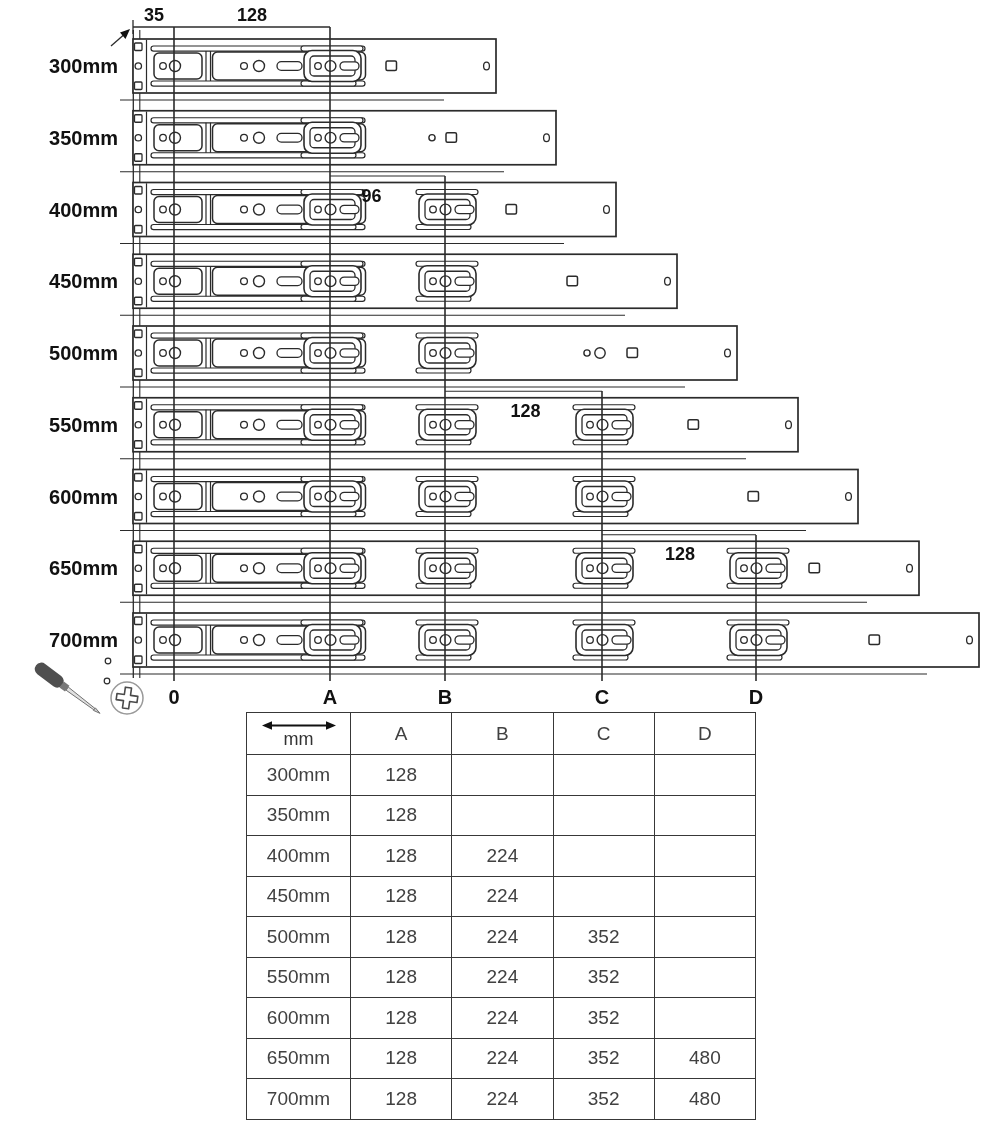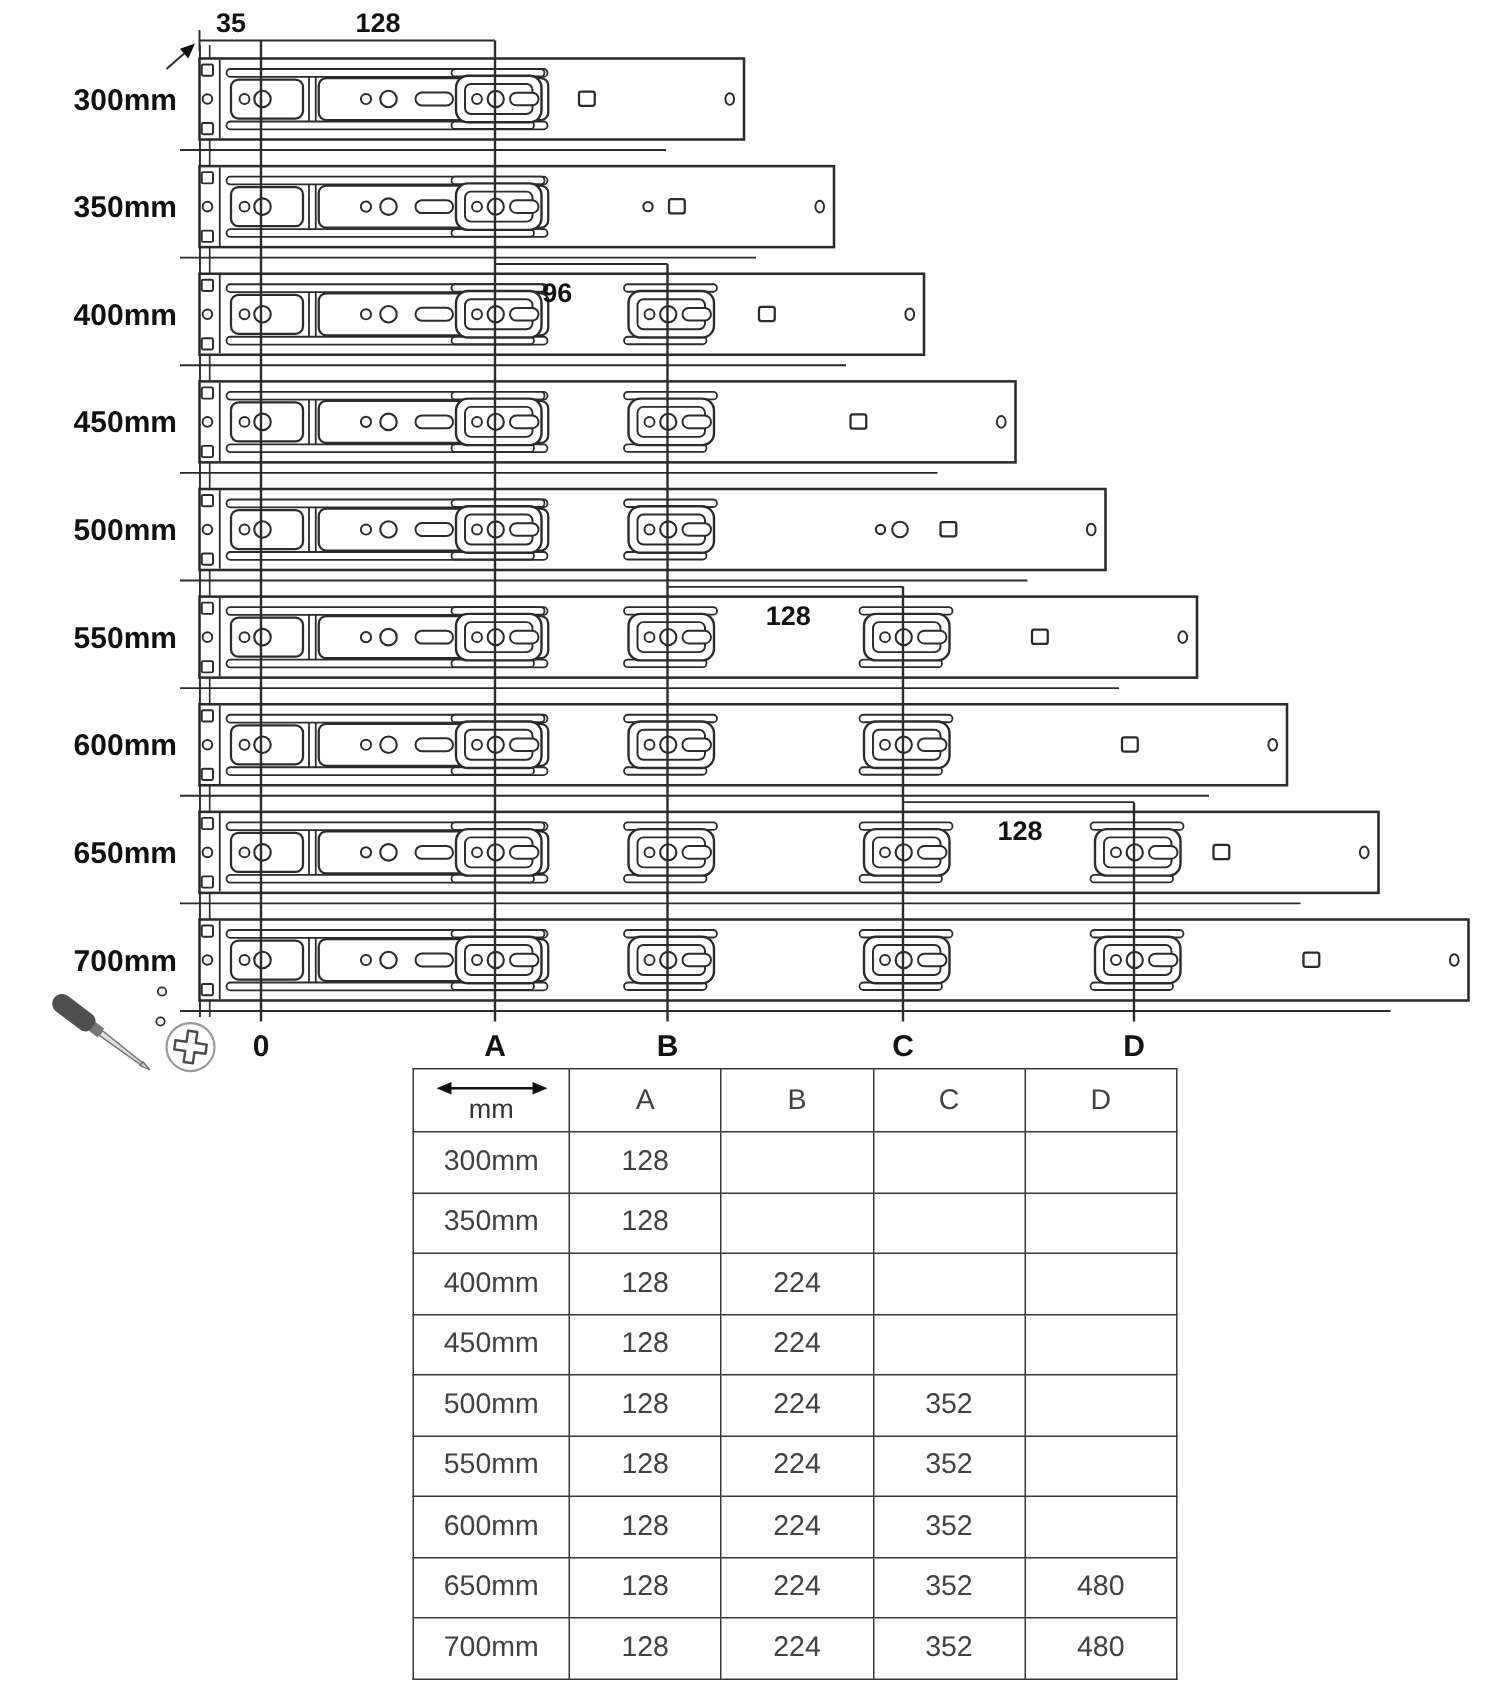--- a/index.html
+++ b/index.html
@@ -1,19 +1,19 @@
 <!DOCTYPE html>
 <html><head>
 <meta charset="utf-8">
 <style>
   html,body{margin:0;padding:0;background:#fff;}
   #stage{position:relative;width:1000px;height:1123px;background:#fff;overflow:hidden;
          font-family:"Liberation Sans",sans-serif;}
   #diagram{position:absolute;left:0;top:0;}
-  #tableWrap{position:absolute;left:275px;top:712px;width:602px;}
+  #tableWrap{position:absolute;left:246px;top:712px;width:602px;}
   table.dim{border-collapse:collapse;table-layout:fixed;width:510px;}
   table.dim td,table.dim th{border:1.5px solid #383838;text-align:center;vertical-align:middle;
       font-size:19px;font-weight:400;color:#414141;padding:0;height:39.5px;background:#fff;}
   table.dim th{height:41px;}
   table.dim col.c0{width:104px;}
   .hdr-mm{display:flex;flex-direction:column;align-items:center;justify-content:center;line-height:1;}
   .hdr-mm .mm-label{font-size:18px;color:#333;margin-top:-1px;}
 </style>
 </head>
 <body>

